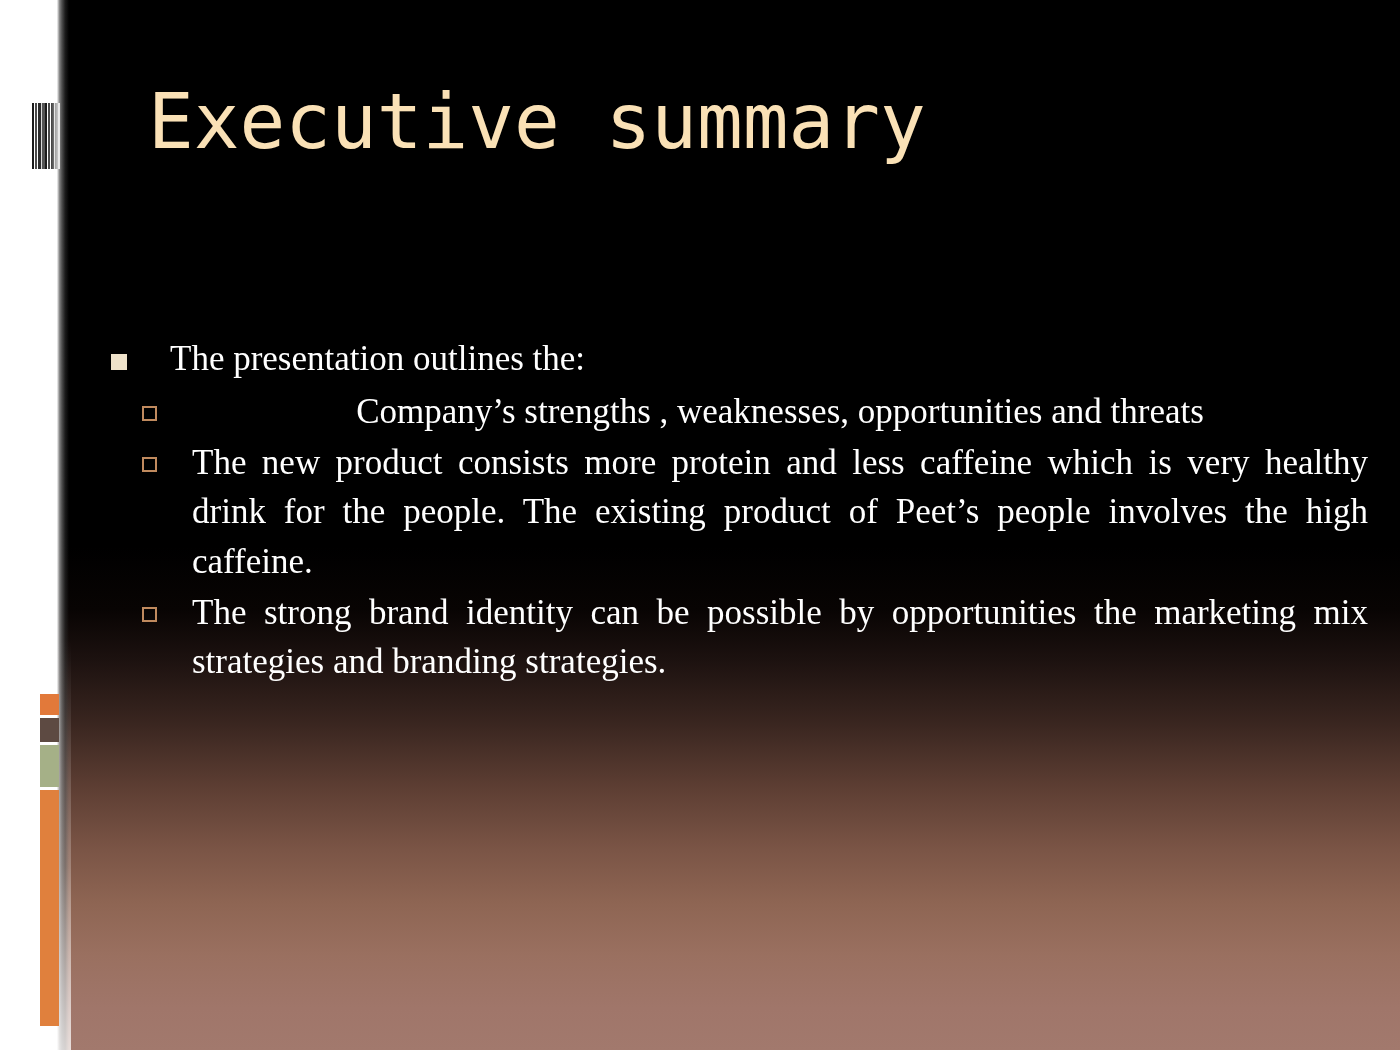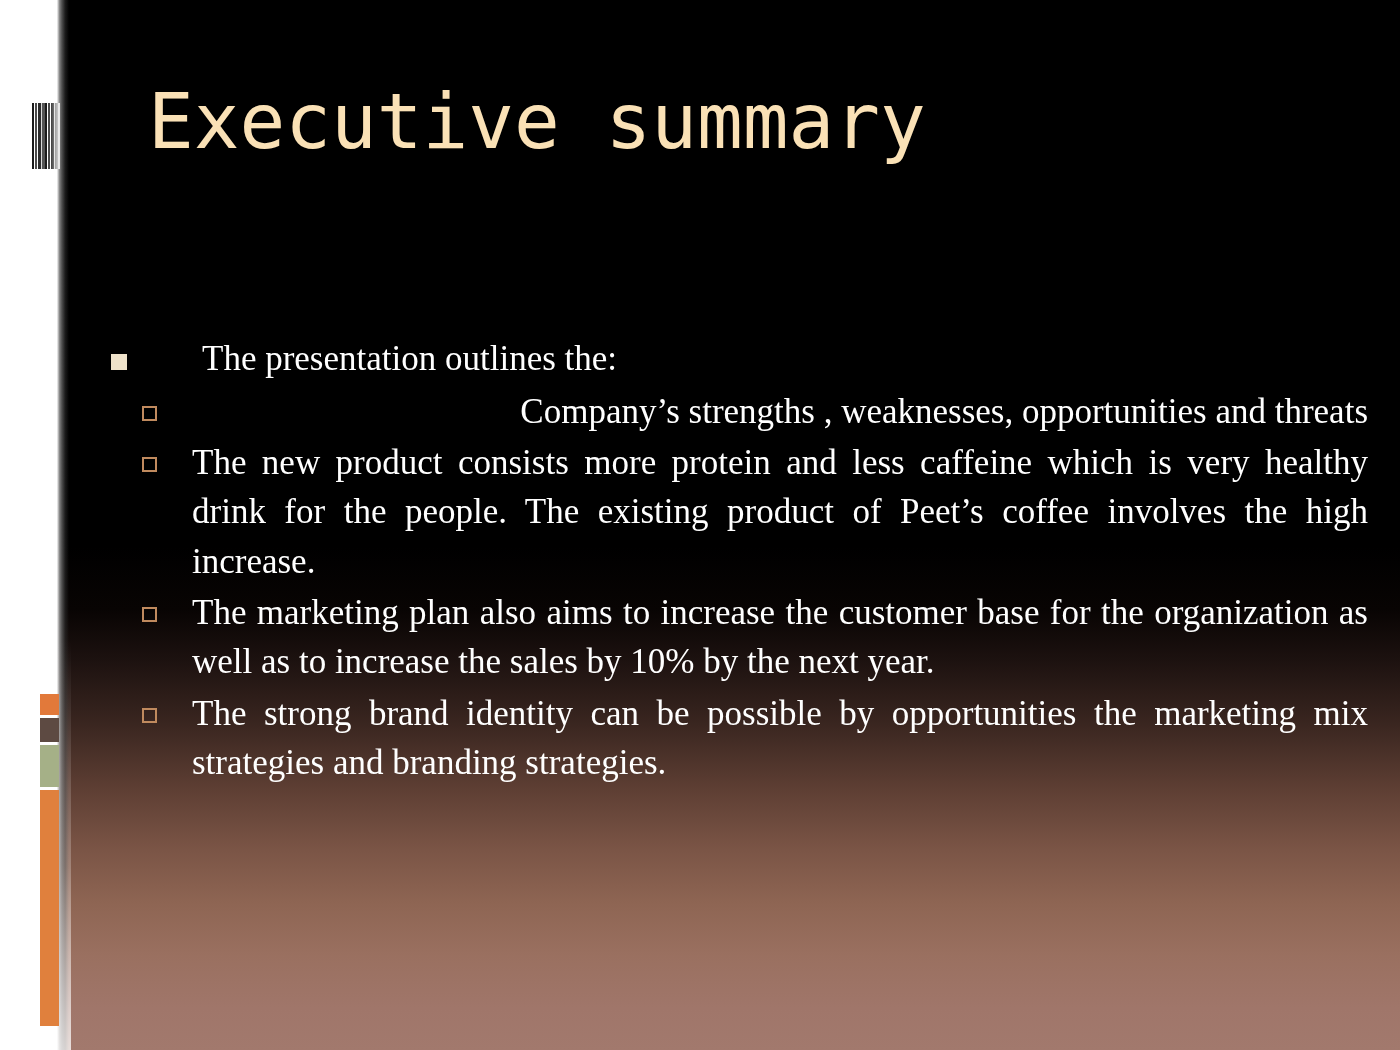--- a/index.html
+++ b/index.html
@@ -145,21 +145,20 @@
     height: 16px;
     background: #EFE2CA;
     display: block;
   }
   .lvl1 .txt {
     display: block;
     color: #FFFFFF;
     font-size: 35px;
     line-height: 1.22;
     text-align: left;
-    margin-left: 32px;
   }
 
   
   .lvl2 {
     position: relative;
     padding-left: 84px;
     margin-bottom: 2px;
   }
   .lvl2 .marker {
     position: absolute;
@@ -173,21 +172,21 @@
     box-sizing: content-box;
   }
   .lvl2 .txt {
     display: block;
     color: #FFFFFF;
     font-size: 35px;
     line-height: 1.41;
     text-align: justify;
     text-justify: inter-word;
   }
-  .lvl2 .txt.no-justify { text-align: right; }
+  .lvl2 .txt.no-justify { text-align: center; }
 </style>
 </head>
 <body>
 
 <div id="slide">
 
   <div class="bg-gradient"></div>
 
   <div class="left-strip"></div>
   <div class="left-strip-edge"></div>
@@ -211,27 +210,23 @@
     </div>
 
     <div class="bullet-row lvl2">
       <span class="marker"></span>
       <span class="txt no-justify">Company’s strengths , weaknesses, opportunities and threats</span>
     </div>
 
 
     <div class="bullet-row lvl2">
       <span class="marker"></span>
-      <span class="txt">The new product consists more protein and less caffeine which is very healthy drink for the people. The existing product of Peet’s coffee involves the high increase.</span>
-    </div>
-
-    <div class="bullet-row lvl2">
-      <span class="marker"></span>
-      <span class="txt">The marketing plan also aims to increase the customer base for the organization as well as to increase the sales by 10% by the next year.</span>
-    </div>
+      <span class="txt">The new product consists more protein and less caffeine which is very healthy drink for the people. The existing product of Peet’s people involves the high caffeine.</span>
+    </div>
+
 
     <div class="bullet-row lvl2">
       <span class="marker"></span>
       <span class="txt">The strong brand identity can be possible by opportunities the marketing mix strategies and branding strategies.</span>
     </div>
 
   </div>
 </div>
 
 </body></html>

